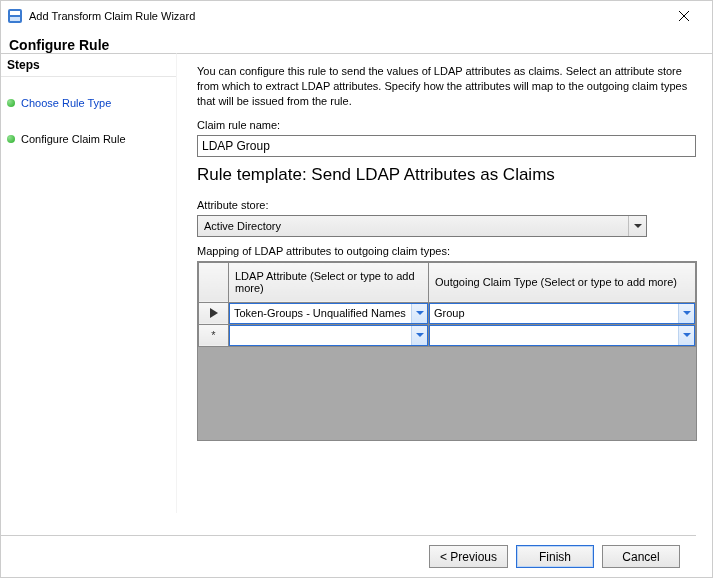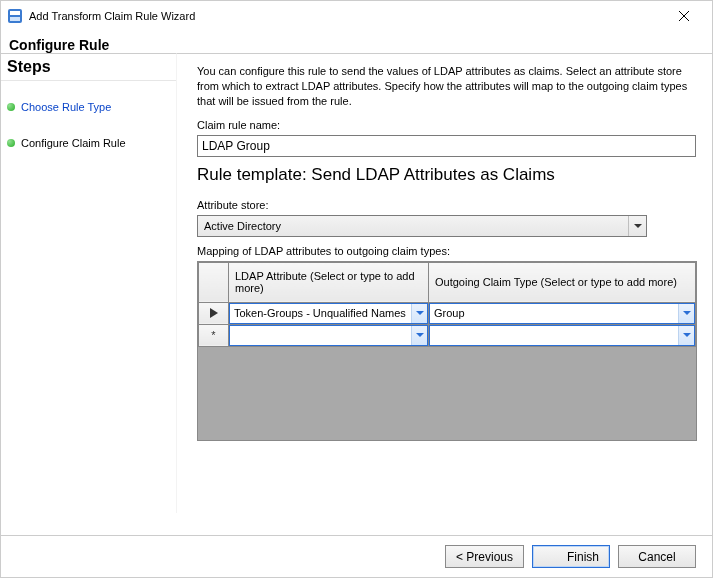--- a/index.html
+++ b/index.html
@@ -45,21 +45,21 @@
   .sidebar {
     width: 176px;
     border-top: 1px solid #ccc;
     border-right: 1px solid #f3f3f3;
     background: #fff;
   }
   .steps-header {
     background: #fff;
     padding: 4px 6px;
     font-weight: bold;
-    font-size: 16px;
+    font-size: 12px;
     border-bottom: 1px solid #e6e6e6;
   }
   .step {
     padding: 4px 6px 4px 6px;
     display: flex;
     align-items: center;
     gap: 6px;
     font-size: 11px;
     margin-top: 16px;
   }
@@ -159,21 +159,21 @@
     width: 16px; height: 100%;
     display: flex; align-items: center; justify-content: center;
     border-left: 1px solid #bcd3f0;
     background: linear-gradient(#eaf2fd,#d5e6fb);
   }
   .cell-combo .cb .chev-down { border-top-color: #2a6fd6; }
   .grid tbody tr td.rowhdr svg { display:block; margin:auto; }
 
   .footer {
     position: absolute;
-    bottom: 0; left: 0; right: 0;
+    bottom: 0; left: 0; right: 16px;
     border-top: 1px solid #ccc;
     height: 42px;
     display: flex;
     align-items: center;
     justify-content: flex-end;
     gap: 8px;
     padding-right: 16px;
     background: #fff;
   }
   .btn {
@@ -182,21 +182,20 @@
     border: 1px solid #8a8a8a;
     background: linear-gradient(#f7f7f7,#e6e6e6);
     font-family: inherit;
     font-size: 12px;
     padding: 0 10px;
     cursor: default;
   }
   .btn.primary {
     border: 1px solid #2a6fd6;
     box-shadow: 0 0 0 1px #bcd6f7 inset;
-    text-align: right;
   }
 </style>
 </head>
 <body>
 
 <div class="titlebar">
   <span class="icon">
     <svg width="16" height="16" viewBox="0 0 16 16">
       <rect x="1" y="1" width="14" height="14" rx="2" fill="#3b7bd1"></rect>
       <rect x="3" y="3" width="10" height="4" fill="#fff"></rect>

